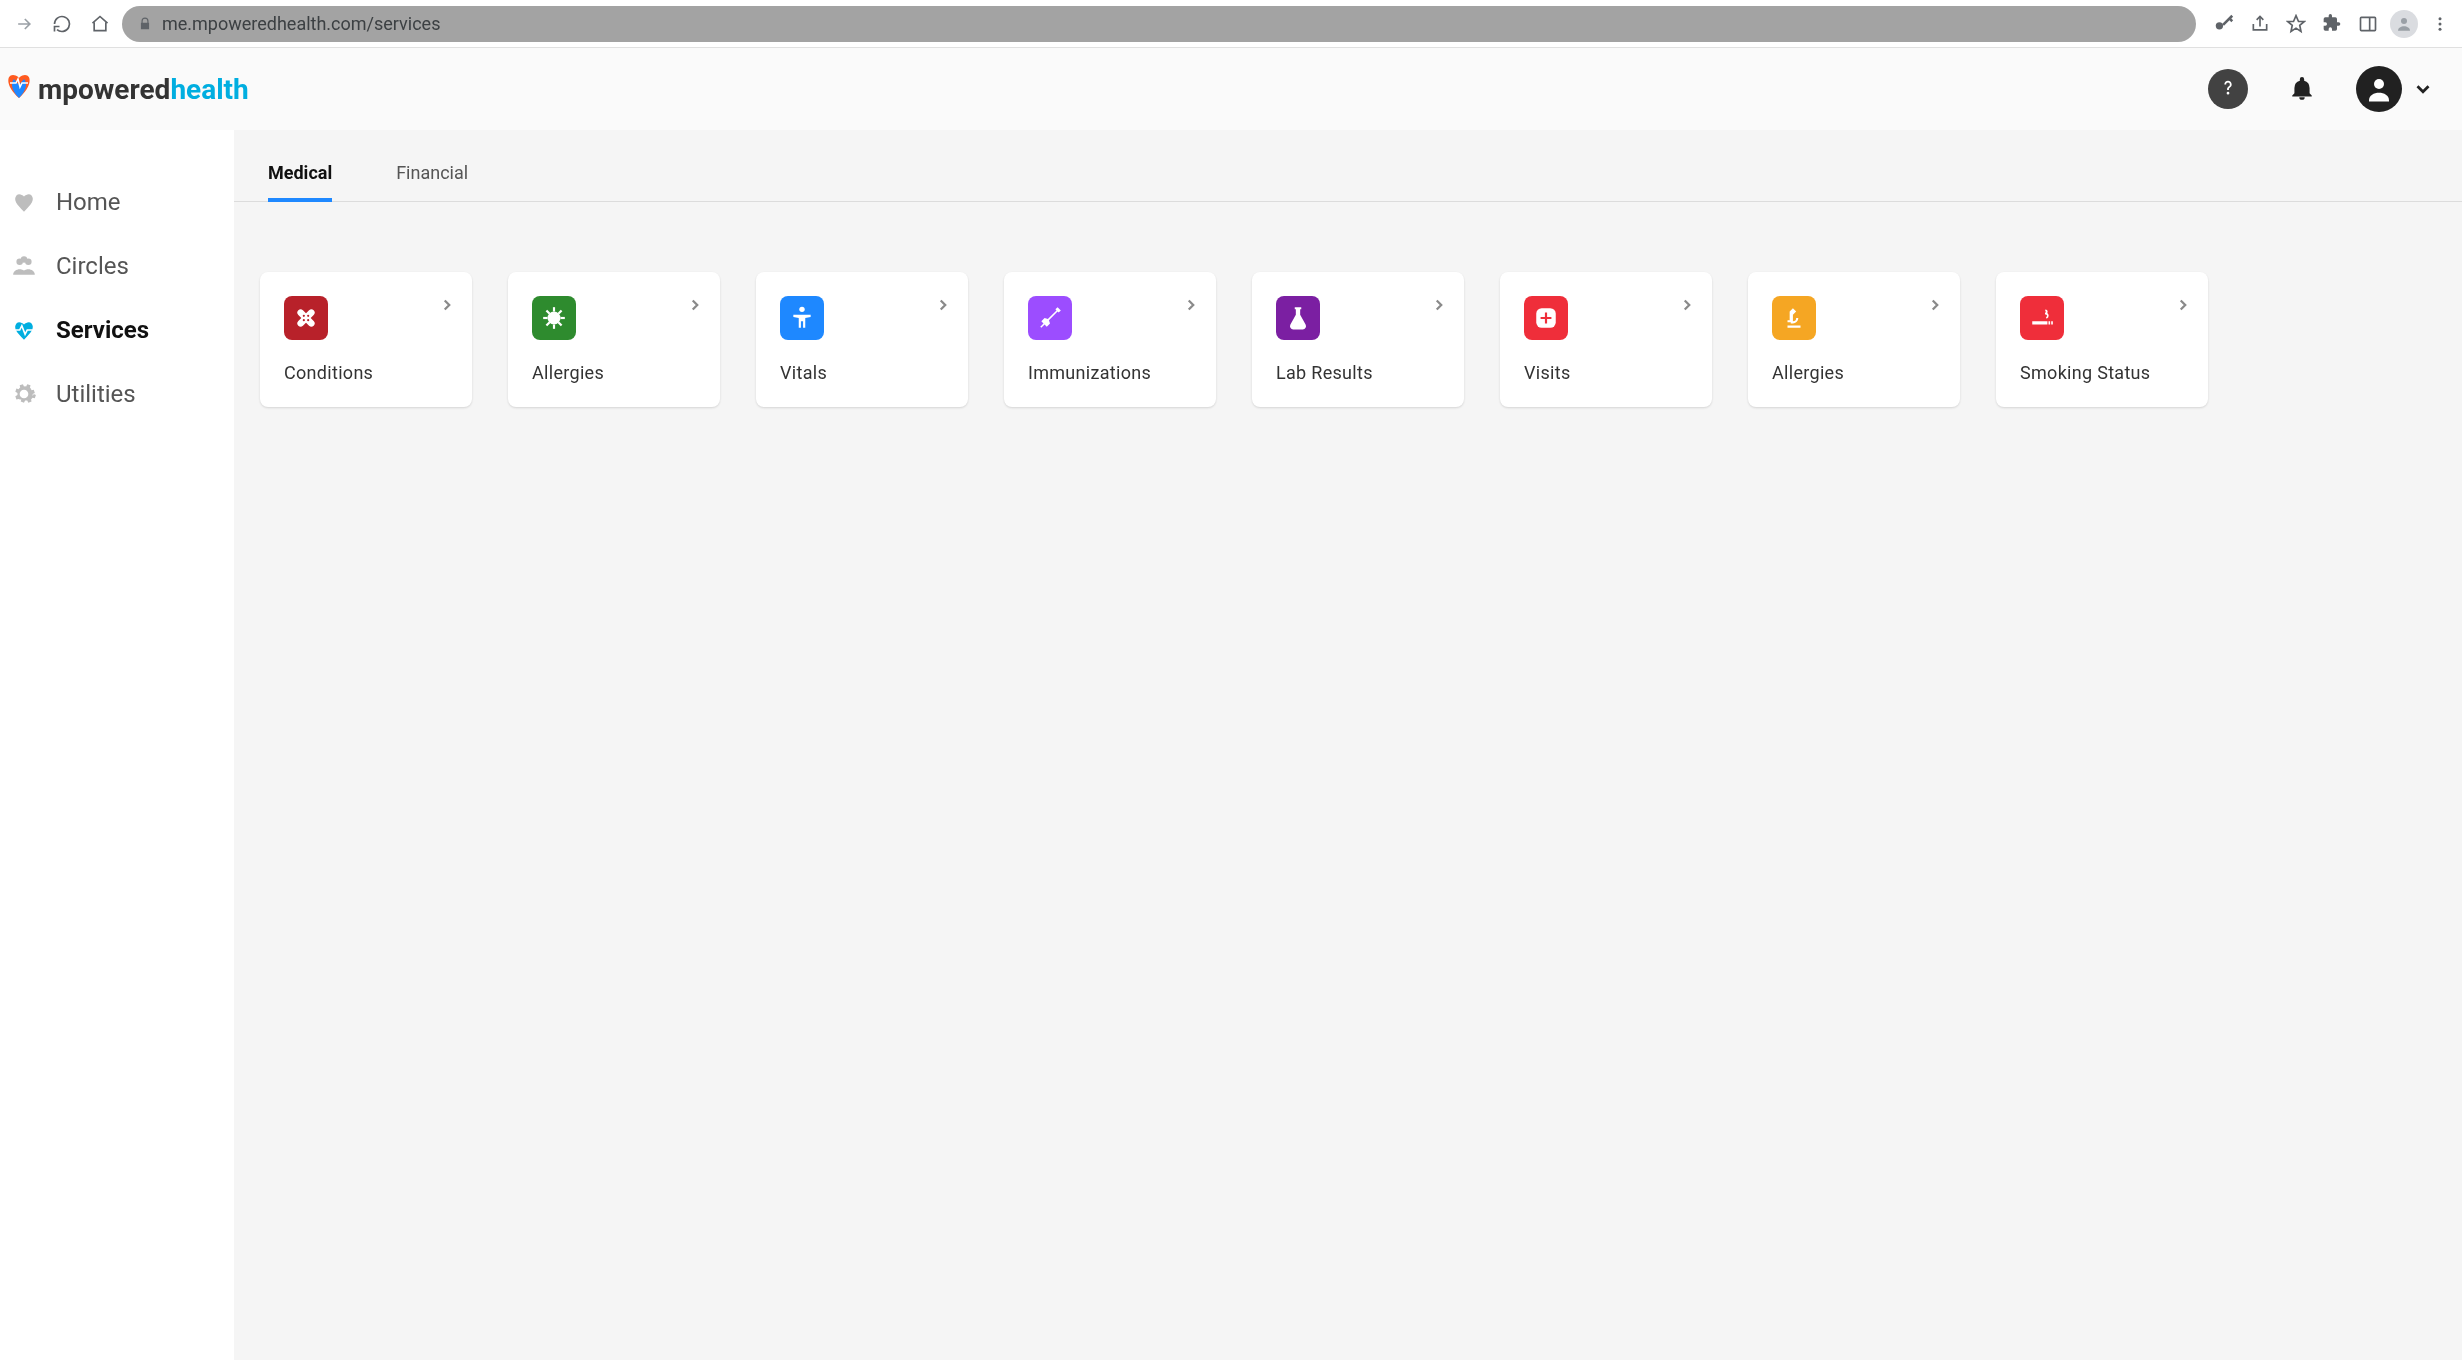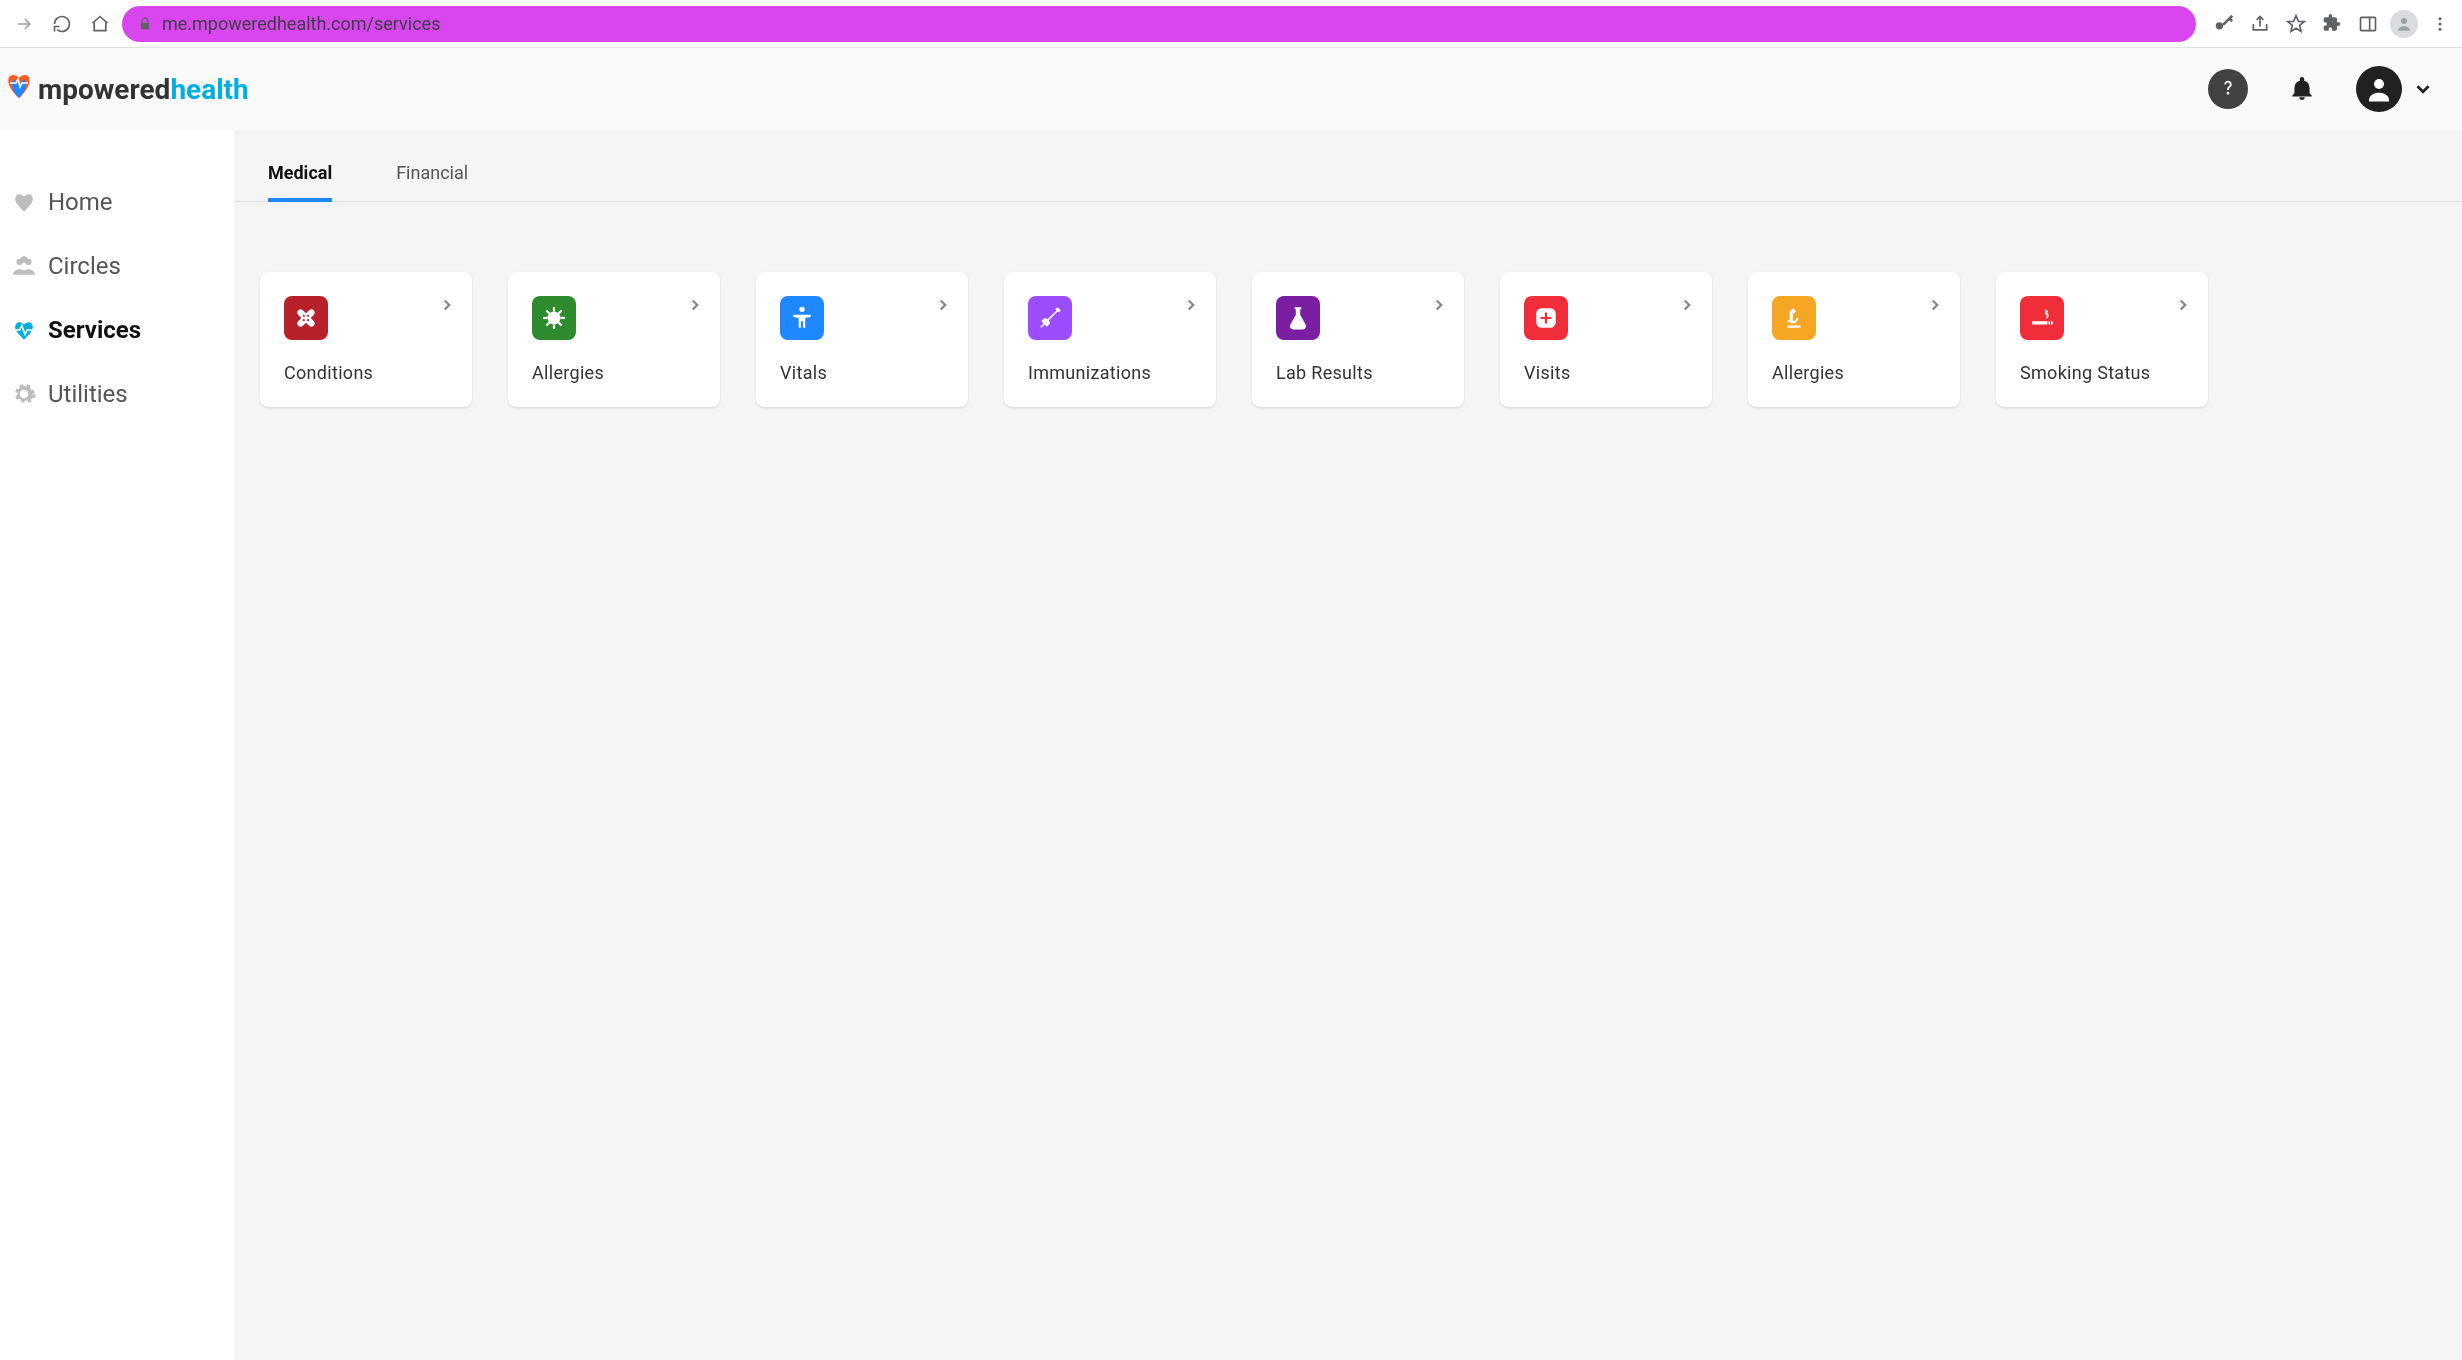--- a/index.html
+++ b/index.html
@@ -21,21 +21,21 @@
     padding: 0 8px;
     color: #5f6368;
     border-bottom: 1px solid #e0e0e0;
     gap: 6px;
     font-size: 20px;
   }
   .chrome .nav-btn { width: 32px; height: 32px; display:flex; align-items:center; justify-content:center; border-radius:50%; }
   .chrome .addr {
     flex: 1;
     height: 36px;
-    background: #d946ef;
+    background: #a3a3a3;
     border-radius: 18px;
     display: flex; align-items: center;
     padding: 0 16px;
     gap: 10px;
     font-size: 18px;
     color: #3c4043;
   }
   .chrome .addr svg { flex-shrink:0; }
   .chrome .right { display:flex; align-items:center; gap:8px; padding-left:8px; }
   .chrome .right .ic { width:28px; height:28px; display:flex; align-items:center; justify-content:center; color:#5f6368; }
@@ -74,21 +74,21 @@
 
   
   .app-body { flex:1; display:flex; min-height:0; }
   .sidebar {
     width: var(--sidebar-w);
     background:#fff;
     padding-top: 40px;
   }
   .side-item {
     display:flex; align-items:center;
-    gap: 8px;
+    gap: 16px;
     padding: 18px 10px 18px 8px;
     font-size: 24px;
     color:#555;
     cursor:pointer;
   }
   .side-item .ic { width:32px; display:flex; align-items:center; justify-content:center; color:#bdbdbd; }
   .side-item.active { color:#111; font-weight:700; }
   .side-item.active .ic { color: var(--teal); }
 
   .content {

